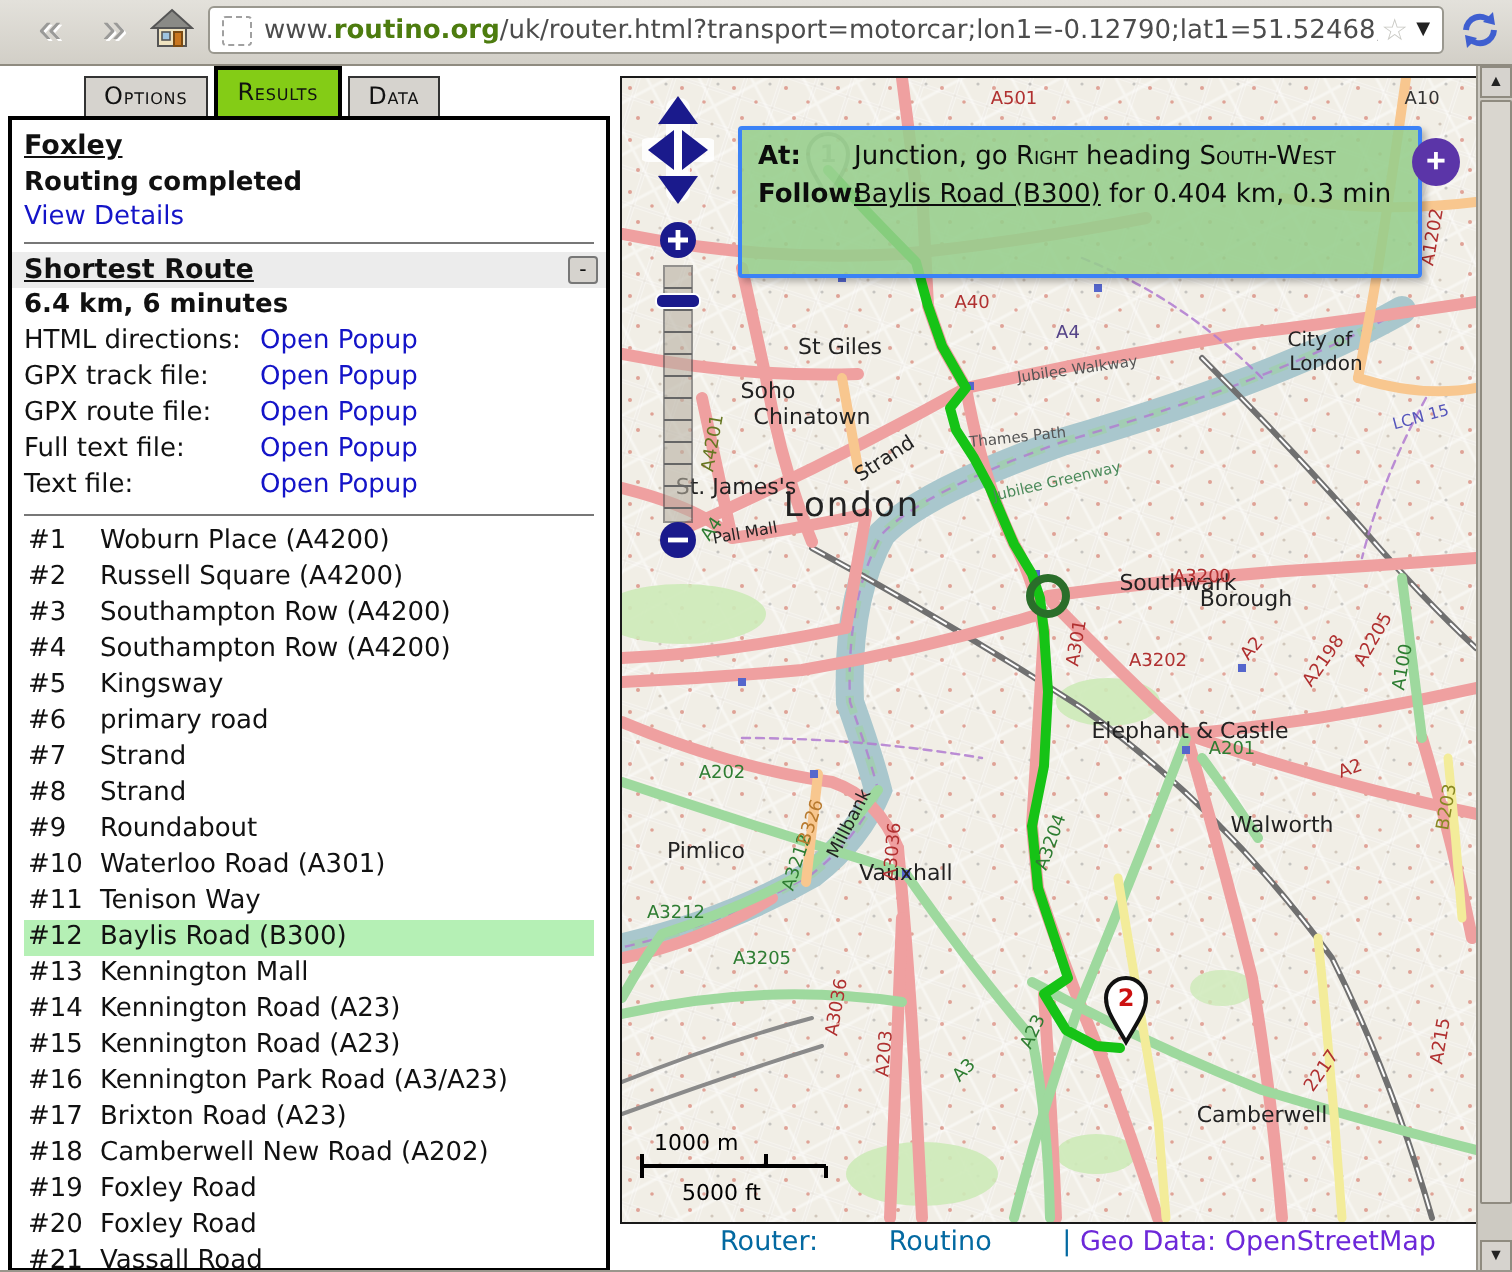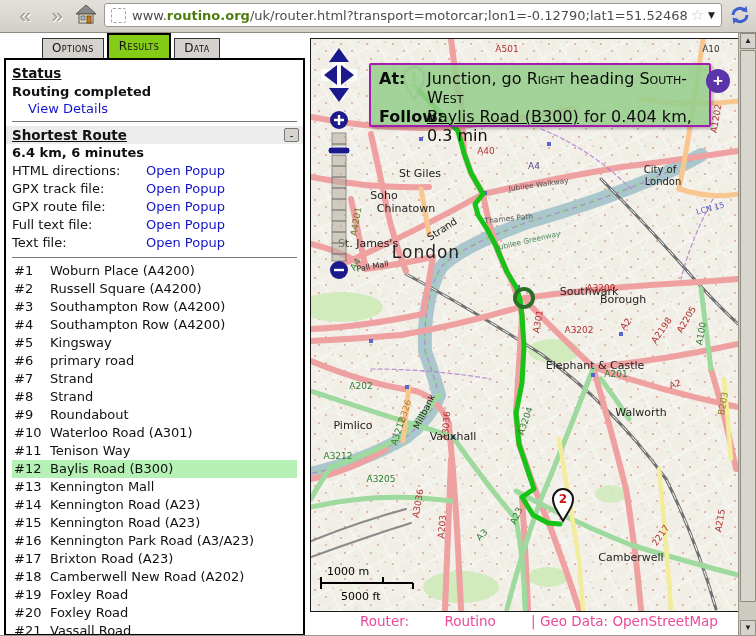--- a/index.html
+++ b/index.html
@@ -30,53 +30,53 @@
     background:#d6d3ce;border:1px solid #333;border-bottom:none;padding:2px 9px 3px;
     margin-right:3px;height:14px;line-height:14px;cursor:default;}
   .tab.active{background:#84cc16;font-weight:normal;border:2px solid #000;border-bottom:none;
     height:17px;line-height:17px;padding:3px 10px 3px;position:relative;z-index:31;}
   
   .panel{position:absolute;left:4px;top:58px;width:301px;height:578px;background:#fff;
     border:2px solid #000;box-sizing:border-box;overflow:hidden;font-size:13px;color:#111;}
   .panel-pad{padding:3px 6px 0 6px;}
   .sec-title{font-weight:bold;text-decoration:underline;font-size:13.5px;margin:2px 0 3px;}
   .strong-line{font-weight:bold;margin:1px 0 2px;}
-  a.link{color:#1414c8;text-decoration:none;cursor:pointer;margin-left:16px;}
+  a.link{color:#1414c8;text-decoration:none;cursor:pointer;}
   .panel hr{border:none;border-top:1px solid #777;margin:5px 0 4px;}
   .route-header{display:flex;align-items:center;justify-content:space-between;background:#ececec;
     margin:0 -6px;padding:1px 4px 1px 6px;}
   .min-btn{width:15px;height:14px;font-size:11px;line-height:11px;background:#d6d3ce;
     border:1px solid #777;border-radius:2px;padding:0;color:#111;}
   .file-row{display:flex;line-height:18px;}
   .file-label{width:118px;flex:0 0 auto;}
   .steps{margin-top:2px;}
   .step-row{display:flex;line-height:18px;height:18px;}
   .step-num{width:36px;flex:0 0 auto;padding-left:2px;}
   .step-row.highlight{background:#b5f0b5;}
   
   .map{position:absolute;left:310px;top:38px;width:427px;height:572px;border:1px solid #1a1a1a;
     background:#f1eee6;overflow:hidden;}
   .map svg.base{position:absolute;left:0;top:0;}
-  .popup{position:absolute;left:58px;top:24px;width:342px;height:64px;box-sizing:border-box;
-    background:rgba(150,206,140,.88);border:2px solid #a21caf;border-radius:2px;
-    padding:4px 8px;font-size:16px;color:#0c0c0c;box-shadow:2px 2px 3px rgba(0,0,0,.25);}
+  .popup{position:absolute;left:58px;top:24px;width:342px;height:76px;box-sizing:border-box;
+    background:rgba(150,206,140,.88);border:2px solid #3b82f6;border-radius:2px;
+    padding:4px 8px;font-size:13px;color:#0c0c0c;box-shadow:2px 2px 3px rgba(0,0,0,.25);}
   .popup-row{display:flex;line-height:19px;}
   .popup-label{width:48px;font-weight:bold;flex:0 0 auto;}
   .sc{font-variant:small-caps;}
   .road-link{text-decoration:underline;color:#0c0c0c;}
   .total-val{font-weight:bold;font-style:italic;}
   .layer-btn{position:absolute;right:8px;top:30px;width:24px;height:24px;border-radius:50%;
     background:#5b35a8;color:#fff;font-size:17px;font-weight:bold;line-height:22px;text-align:center;
     border:none;padding:0;z-index:22;}
   .ol-controls{position:absolute;left:10px;top:4px;z-index:21;}
   .scalebar{position:absolute;left:8px;top:526px;z-index:21;}
   .scalebar text{font-size:11px;fill:#000;font-family:"DejaVu Sans",sans-serif;}
   
   .attrib{position:absolute;left:310px;top:613px;width:427px;text-align:center;font-size:13.5px;z-index:5;}
-  .attrib .r{color:#ec4899;padding-left:31px;} .attrib .g{color:#ec4899;}
+  .attrib .r{color:#0369a1;padding-left:31px;} .attrib .g{color:#6d28d9;}
   
   .win-scroll{position:absolute;right:0;top:33px;width:18px;height:603px;background:#cdcac2;
     border-left:1px solid #9a968c;box-sizing:border-box;z-index:45;}
   .scroll-btn{position:absolute;left:1px;width:16px;height:16px;background:#d6d3ce;
     border:1px solid #8f8b80;box-sizing:border-box;text-align:center;font-size:8px;line-height:14px;color:#222;padding:0;}
   .scroll-up{top:0;} .scroll-down{bottom:0;}
   .scroll-thumb{position:absolute;left:1px;top:17px;width:16px;height:552px;background:#d9d6cf;
     border:1px solid #8f8b80;border-radius:1px;box-sizing:border-box;}
 </style>
 </head>
@@ -110,21 +110,21 @@
 </div>
 
 <div class="tabs">
     <div class="tab"><span>Options</span></div>
     <div class="tab active"><span>Results</span></div>
     <div class="tab"><span>Data</span></div>
   </div>
 
 <div class="panel">
   <div class="panel-pad">
-    <div class="sec-title">Status</div>
+    <div class="sec-title">Foxley</div>
     <div class="strong-line">Routing completed</div>
     <a class="link">View Details</a>
     <hr>
     <div class="route-header">
       <span class="sec-title" style="margin:0">Shortest Route</span>
       <button class="min-btn">-</button>
     </div>
     <div class="strong-line">6.4 km, 6 minutes</div>
     <div>
         <div class="file-row">

